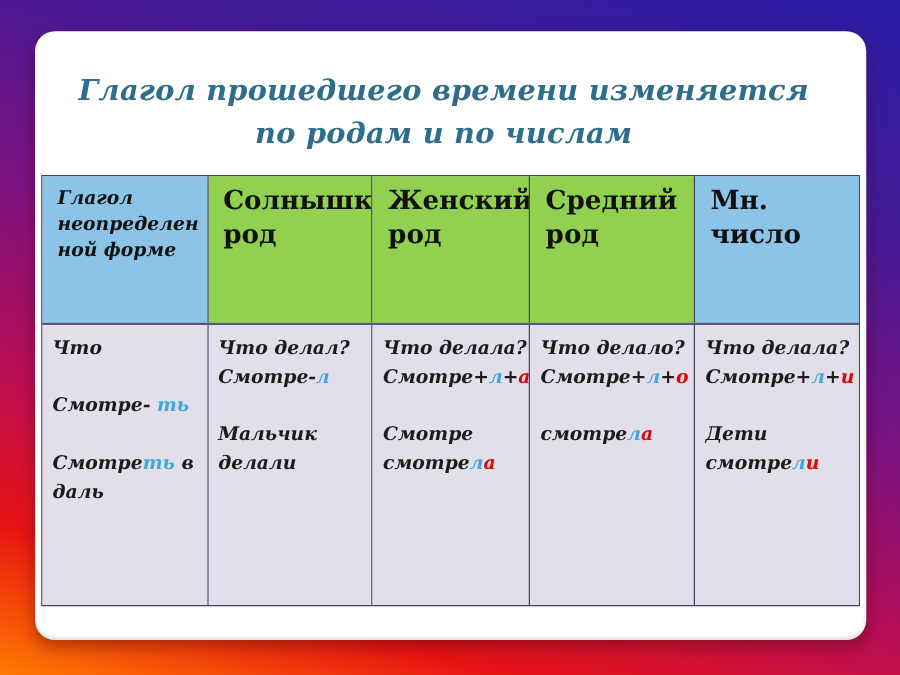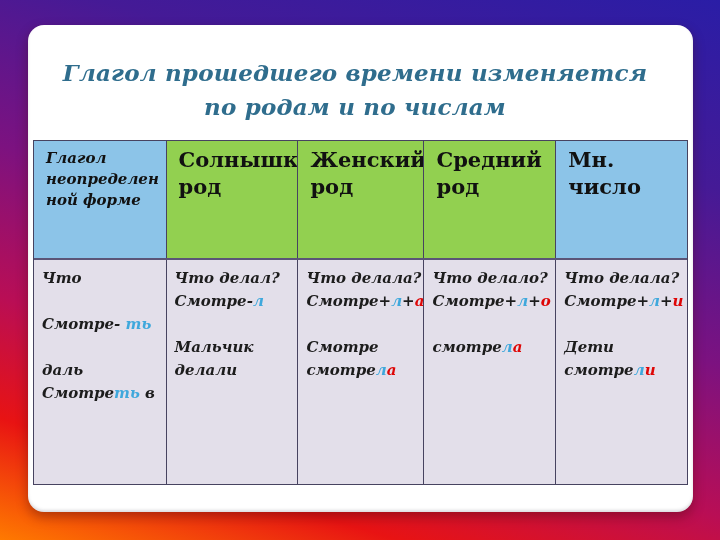--- a/index.html
+++ b/index.html
@@ -65,22 +65,22 @@
         <div class="th th-green">Средний
 род</div>
         <div class="th th-blue">Мн. число</div>
       </div>
     <div class="row body-row">
         <div class="td">
           <div class="line"><span>Что</span></div>
           <div class="line">&nbsp;</div>
           <div class="line"><span>Смотре- </span><span class="seg-blue">ть</span></div>
           <div class="line">&nbsp;</div>
+          <div class="line"><span>Смотре</span><span class="seg-blue">ть</span><span> в</span></div>
           <div class="line"><span>даль</span></div>
-          <div class="line"><span>Смотре</span><span class="seg-blue">ть</span><span> в</span></div>
         </div>
         <div class="td">
           <div class="line"><span>Что делал?</span></div>
           <div class="line"><span>Смотре-</span><span class="seg-blue">л</span></div>
           <div class="line">&nbsp;</div>
           <div class="line"><span>Мальчик</span></div>
           <div class="line"><span>делали</span></div>
         </div>
         <div class="td">
           <div class="line"><span>Что делала?</span></div>

